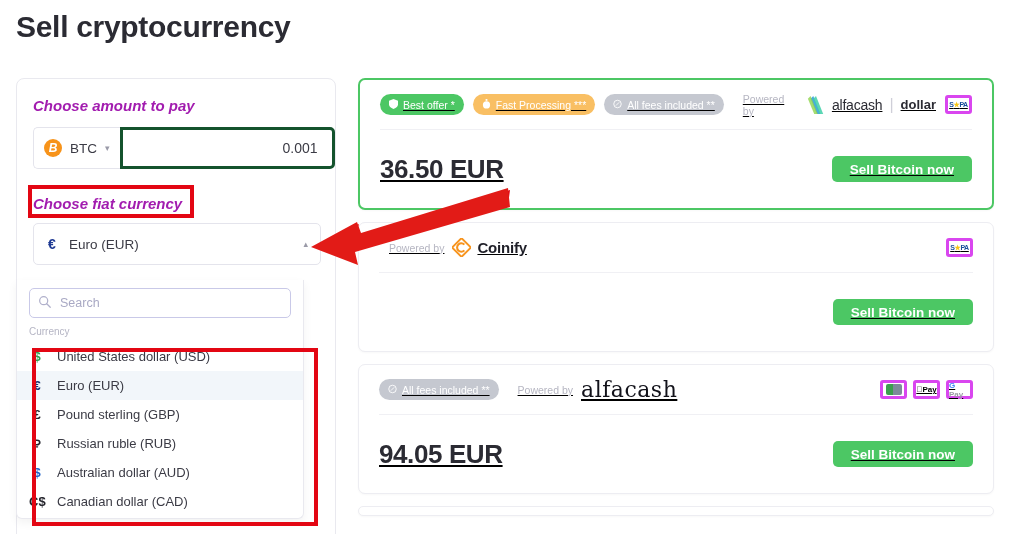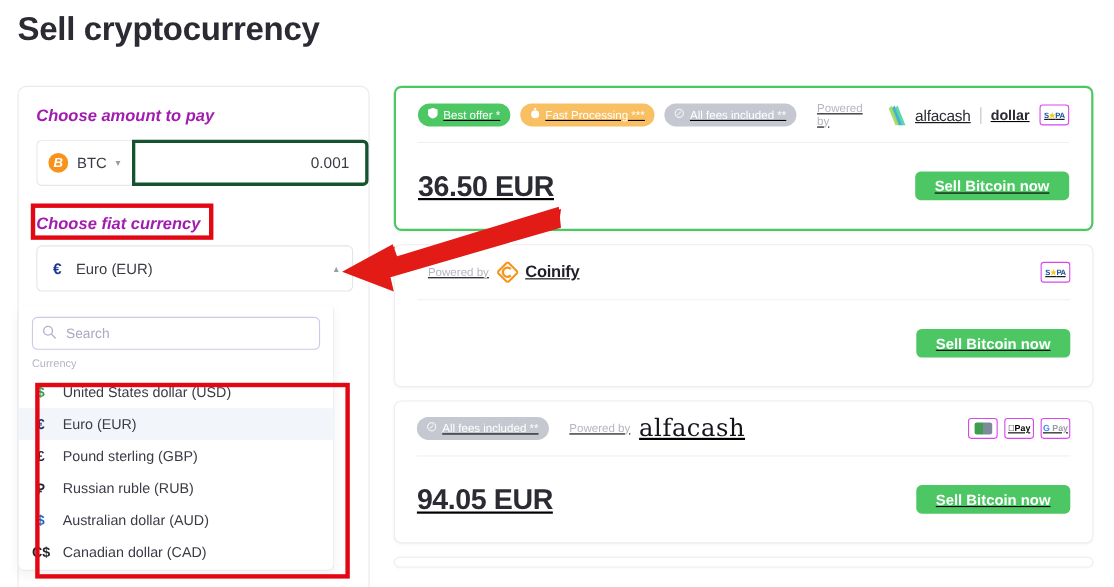--- a/index.html
+++ b/index.html
@@ -203,21 +203,21 @@
   .brand-sub { font-size: 13px; color: #2b2b33; font-weight: 700; }
   .brand-coinify { font-size: 15px; font-weight: 700; color: #1f1f28; letter-spacing: -0.2px; }
   .brand-mercuryo {
     font-family: "DejaVu Serif", serif;
     font-size: 22px; color: #12121a; letter-spacing: 0.5px;
   }
 
   .paylogos { margin-left: auto; display: flex; gap: 6px; }
   .paylogo {
     width: 27px; height: 19px;
-    border: 1px solid #d946ef;
+    border: 3px solid #d946ef;
     border-radius: 3px;
     display: flex; align-items: center; justify-content: center;
     background: #fff;
     font-size: 7px; font-weight: 700;
   }
   .sepa-txt { color: #1a4f9c; letter-spacing: -0.4px; font-size: 7px; }
   .sepa-txt .star { color: #f5c518; }
 
   .card-bottom {
     display: flex; align-items: center;

